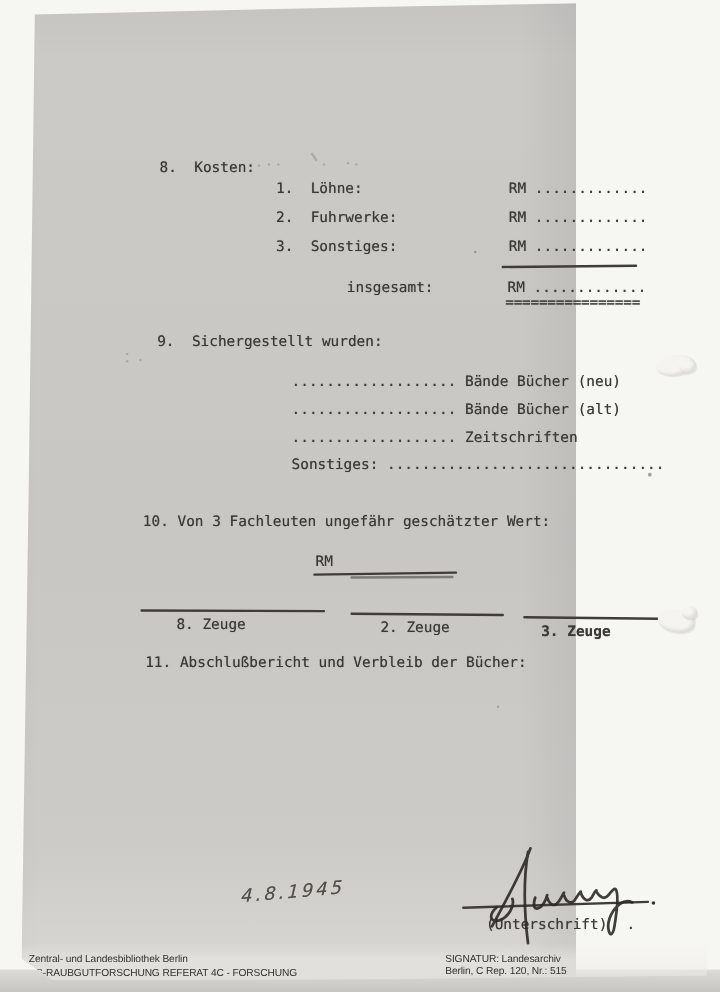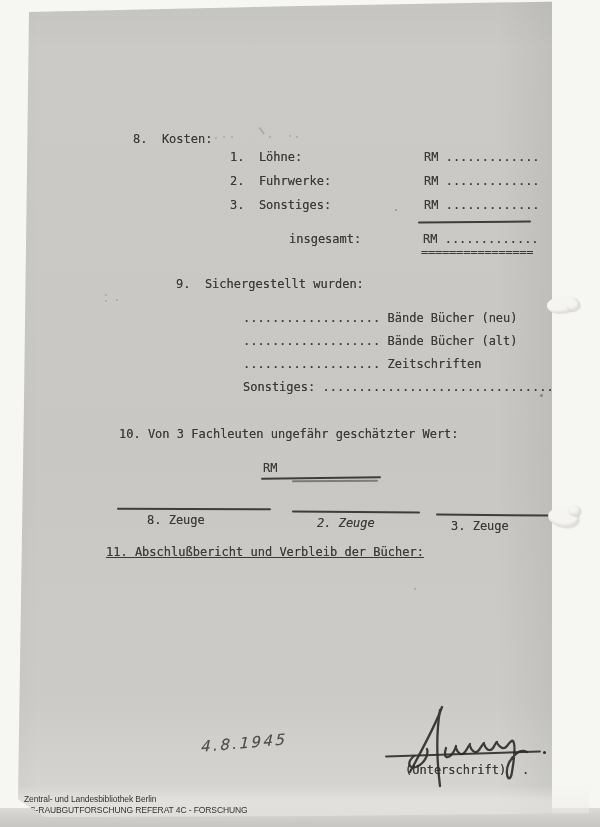--- a/index.html
+++ b/index.html
@@ -6,21 +6,21 @@
   #page{
     position:relative; width:600px; height:827px; overflow:hidden;
     background:#f6f6f3;
     font-family:"DejaVu Sans Mono", monospace;
   }
   .scan-bottom{
     position:absolute; left:0; top:808px; width:600px; height:19px;
     background:linear-gradient(180deg,#dcdbd8 0%,#cfcecb 55%,#c6c5c2 100%);
   }
   .paper{
-    position:absolute; left:0; top:0; width:552px; height:827px;
+    position:absolute; left:0; top:0; width:480px; height:827px;
     clip-path:polygon(29px 12px,300px 6px,587px 1px,591px 400px,589px 813px,320px 816px,44px 817px,18px 799px,24px 400px);
     background:linear-gradient(180deg,#cbcac7 0%,#c8c7c4 55%,#cccbc8 85%,#d5d4d0 95%,#d1d0cc 100%);
   }
   .paper-shade{
     position:absolute; inset:0;
     background:linear-gradient(90deg,rgba(0,0,0,0.035) 0%,rgba(0,0,0,0) 7%,rgba(0,0,0,0) 90%,rgba(0,0,0,0.05) 100%),
                linear-gradient(180deg,rgba(0,0,0,0.03) 0%,rgba(0,0,0,0) 6%);
   }
   .footer-band{
     position:absolute; left:0; top:786px; width:600px; height:31px;
@@ -76,39 +76,39 @@
     <div>
       <div class="tw" style="left:230px; top:198px;">3.  Sonstiges:</div>
       <div class="tw" style="left:424px; top:198px;">RM .............</div>
     </div>
 
     <div class="rule" style="left:418px; top:221px; width:113px; transform:rotate(-0.5deg);"></div>
     <div class="tw" style="left:289px; top:232px;">insgesamt:</div>
     <div class="tw" style="left:423px; top:232px;">RM .............</div>
     <div class="tw" style="left:421px; top:245px; letter-spacing:-0.2px;">================</div>
 
-    <div class="tw" style="left:131px; top:277px;margin-left:45px;">9.  Sichergestellt wurden:</div>
+    <div class="tw" style="left:131px; top:277px;">9.  Sichergestellt wurden:</div>
     <div class="tw" style="left:243px; top:311px;">................... Bände Bücher (neu)</div>
     <div class="tw" style="left:243px; top:357px;">................... Zeitschriften</div>
     <div class="tw" style="left:243px; top:334px;">................... Bände Bücher (alt)</div>
     <div class="tw" style="left:243px; top:380px;">Sonstiges: ................................</div>
 
     <div class="tw" style="left:119px; top:427px;">10. Von 3 Fachleuten ungefähr geschätzter Wert:</div>
     <div class="tw" style="left:263px; top:461px;">RM</div>
     <div class="rule" style="left:261px; top:477px; width:120px; transform:rotate(-0.8deg);"></div>
     <div class="rule" style="left:292px; top:480px; width:86px; opacity:0.55; height:1.5px; transform:rotate(-0.3deg);"></div>
 
     <div class="rule" style="left:117px; top:508px; width:154px; transform:rotate(0.2deg);"></div>
     <div class="rule" style="left:292px; top:511px; width:128px; transform:rotate(0.5deg);"></div>
     <div class="rule" style="left:436px; top:514px; width:114px; transform:rotate(0.6deg);"></div>
     <div class="tw" style="left:147px; top:513px;">8. Zeuge</div>
-    <div class="tw" style="left:317px; top:516px;font-style:italic;">2. Zeuge</div>
-    <div class="tw" style="left:451px; top:519px;">3. Zeuge</div>
+    <div class="tw" style="left:317px; top:516px;">2. Zeuge</div>
+    <div class="tw" style="left:451px; top:519px;font-weight:bold;">3. Zeuge</div>
 
-    <div class="tw" style="left:106px; top:545px;text-decoration:underline;">11. Abschlußbericht und Verbleib der Bücher:</div>
+    <div class="tw" style="left:121px; top:545px;">11. Abschlußbericht und Verbleib der Bücher:</div>
 
     <div class="hand" style="left:201px; top:734px;">4.8.1945</div>
 
     <div class="rule" style="left:385px; top:753px; width:156px; transform:rotate(-1.8deg);"></div>
     <div class="sig-dot" style="left:543px; top:751px;"></div>
     <div class="tw" style="left:405px; top:763px;">(Unterschrift)</div>
     <div class="tw" style="left:522px; top:763px;">.</div>
 
     <svg class="sig-svg" width="190" height="95" viewBox="0 0 190 95">
       <g fill="none" stroke="#2e2b27" stroke-width="2.3" stroke-linecap="round" opacity="0.9">
@@ -139,15 +139,16 @@
       <div class="speck" style="left:414px; top:588px; width:2px; height:2px; opacity:0.35;"></div>
     </div>
 
     <div class="hole" style="left:547px; top:296px; width:32px; height:17px; border-radius:55% 70% 60% 65%; transform:rotate(-10deg);"></div>
     <div class="hole" style="left:566px; top:300px; width:14px; height:11px; border-radius:60% 50% 60% 55%;"></div>
     <div class="hole" style="left:548px; top:508px; width:31px; height:19px; border-radius:65% 55% 60% 70%; transform:rotate(8deg);"></div>
     <div class="hole" style="left:568px; top:505px; width:13px; height:11px; border-radius:55% 60% 50% 60%;"></div>
 
     <div class="footer-text" style="left:24px; top:794px;">Zentral- und Landesbibliothek Berlin</div>
     <div class="footer-text" style="left:24px; top:805px;">NS-RAUBGUTFORSCHUNG REFERAT 4C - FORSCHUNG</div>
+    <div class="footer-text" style="left:371px; top:794px;">SIGNATUR: Landesarchiv Berlin, C Rep. 120, Nr.: 515</div>
   </div>
 
 </div>
 
 </body></html>

